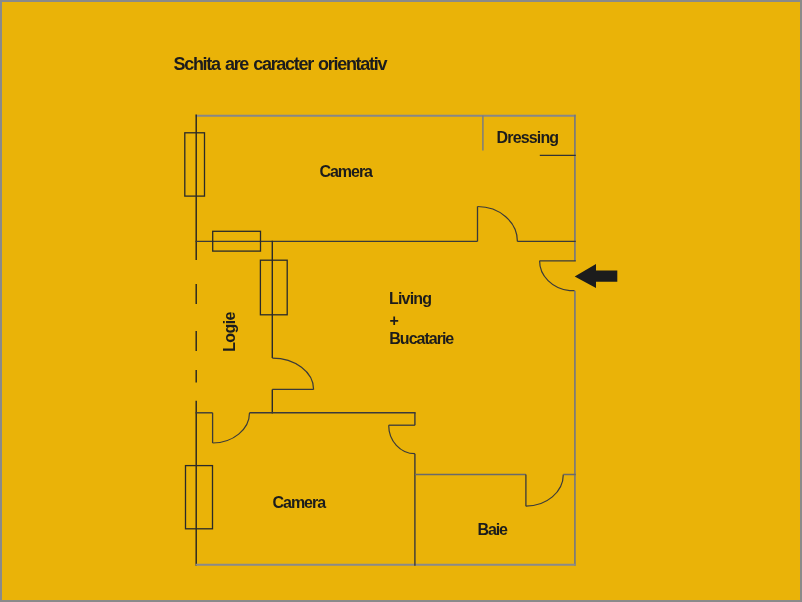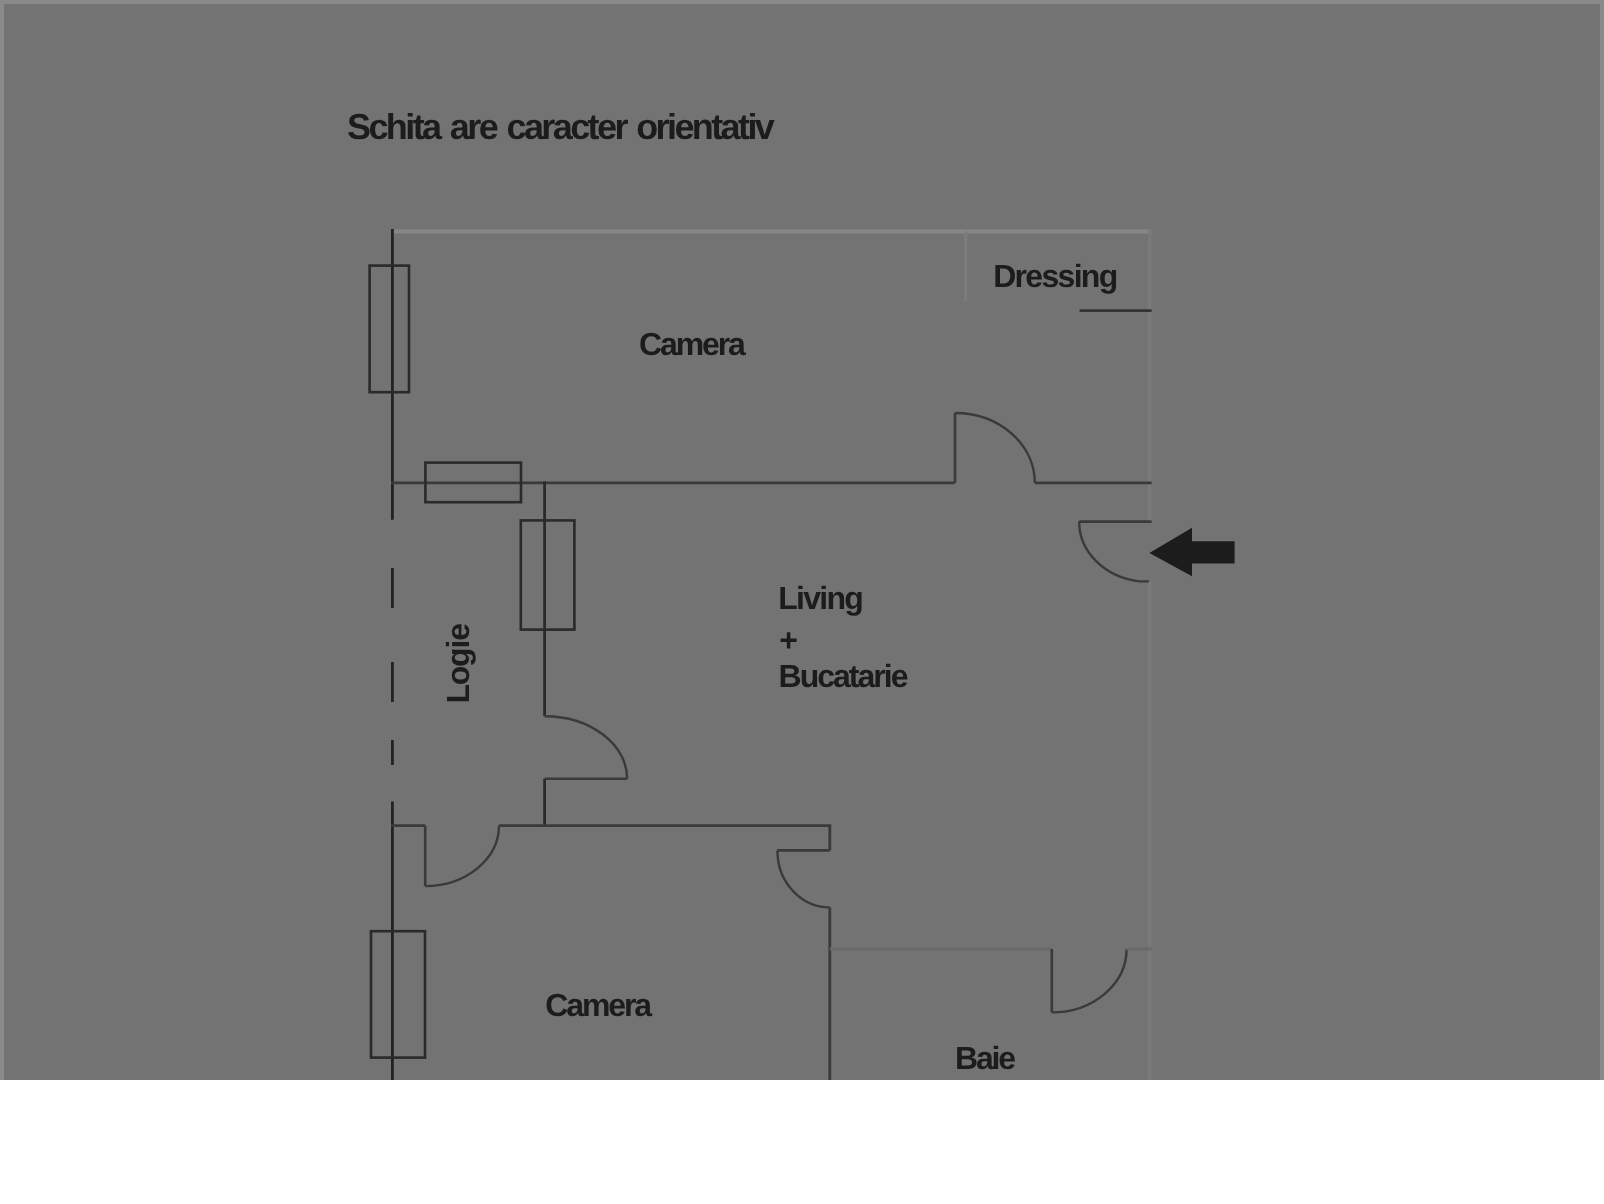--- a/index.html
+++ b/index.html
@@ -1,16 +1,16 @@
 <!DOCTYPE html>
 <html><head>
 <meta charset="utf-8">
 <style>
   html,body{margin:0;padding:0;background:#fff;}
-  #canvas{position:relative;width:802px;height:540px;background:#737373;overflow:hidden;
+  #canvas{position:relative;width:802px;height:602px;background:#eab308;overflow:hidden;
           font-family:"Liberation Sans",sans-serif;}
   svg{position:absolute;left:0;top:0;}
   text{font-family:"Liberation Sans",sans-serif;font-weight:700;font-size:16px;fill:#1c1c1c;}
 </style>
 </head>
 <body>
 <div id="canvas">
 <svg width="802" height="602" viewBox="0 0 802 602" fill="none">
 
   <rect x="1" y="1" width="800" height="600" stroke="#8a8a8a" stroke-width="2"></rect>

